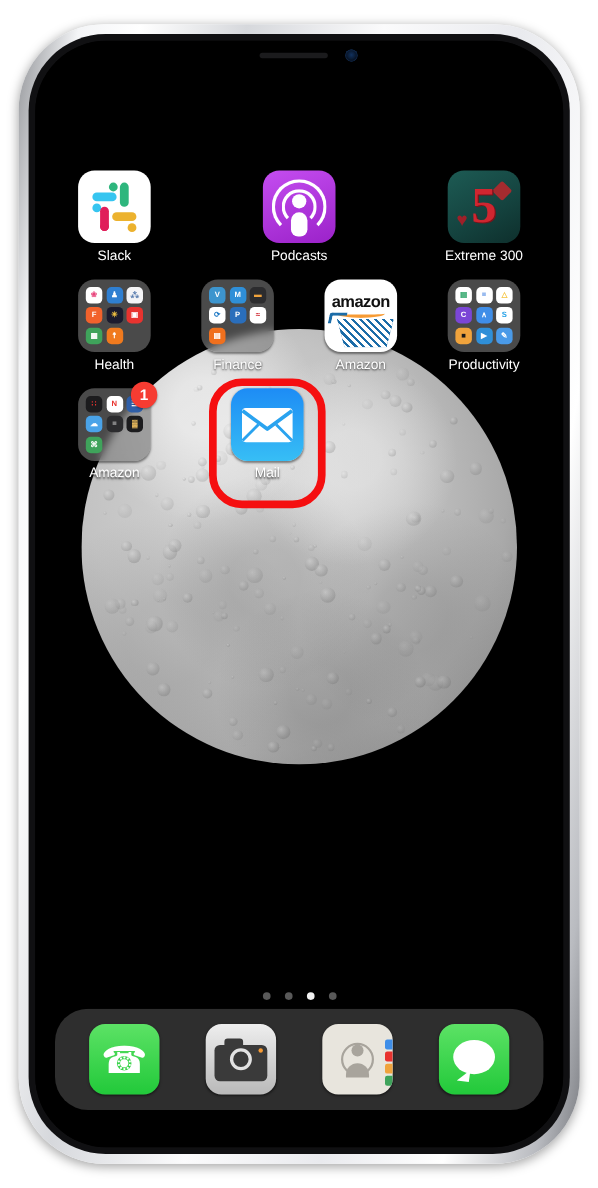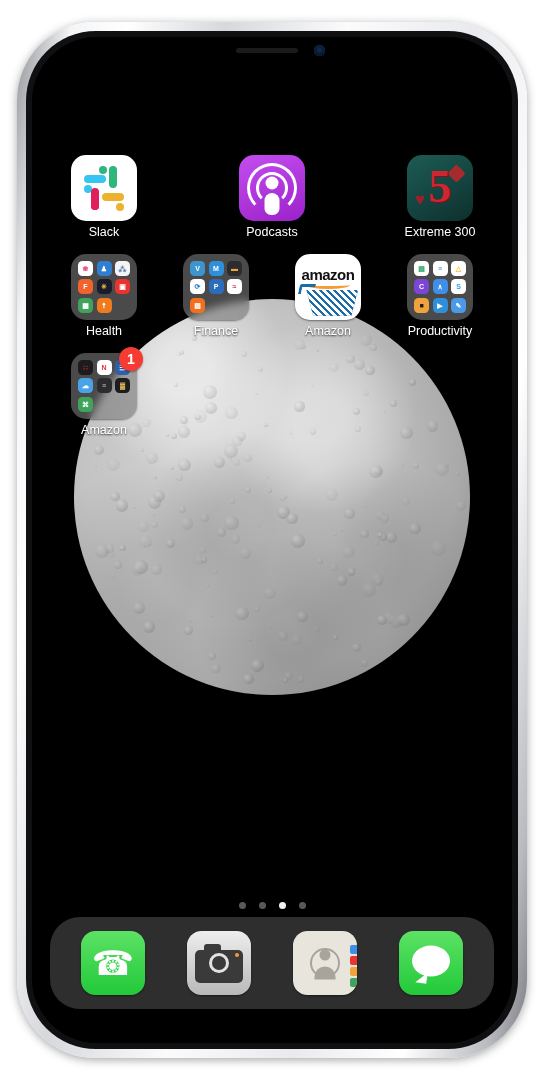--- a/index.html
+++ b/index.html
@@ -566,20 +566,30 @@
                   <div class="mini" style="background: rgb(74, 163, 232); color: rgb(255, 255, 255);">☁</div>
                   <div class="mini" style="background: rgb(44, 44, 46); color: rgb(201, 201, 201);">≡</div>
                   <div class="mini" style="background: rgb(28, 28, 30); color: rgb(240, 192, 96);">▓</div>
                   <div class="mini" style="background: rgb(63, 163, 91); color: rgb(255, 255, 255);">⌘</div>
                   <div class="mini empty"></div>
                   <div class="mini empty"></div>
                 </div>
               <div class="label">Amazon</div>
             </div>
 
+            <div class="app highlight">
+              <div class="icon ic-mail">
+                <svg viewBox="0 0 66 66" width="66" height="66" style="position:absolute;inset:0;">
+                  <rect x="10" y="18" width="46" height="31" rx="3.5" fill="#ffffff"></rect>
+                  <path d="M10.5 20.5 33 37 55.5 20.5" fill="none" stroke="#2aa3ef" stroke-width="3.4" stroke-linejoin="round"></path>
+                  <path d="M10.5 47.5 25 33 M55.5 47.5 41 33" fill="none" stroke="#2aa3ef" stroke-width="2.6"></path>
+                </svg>
+              </div>
+              <div class="label">Mail</div>
+            </div>
           </div>
 
         </div>
 
         <div class="dots" id="dots">
             <span></span>
             <span></span>
             <span class="on"></span>
             <span></span>
           </div>

